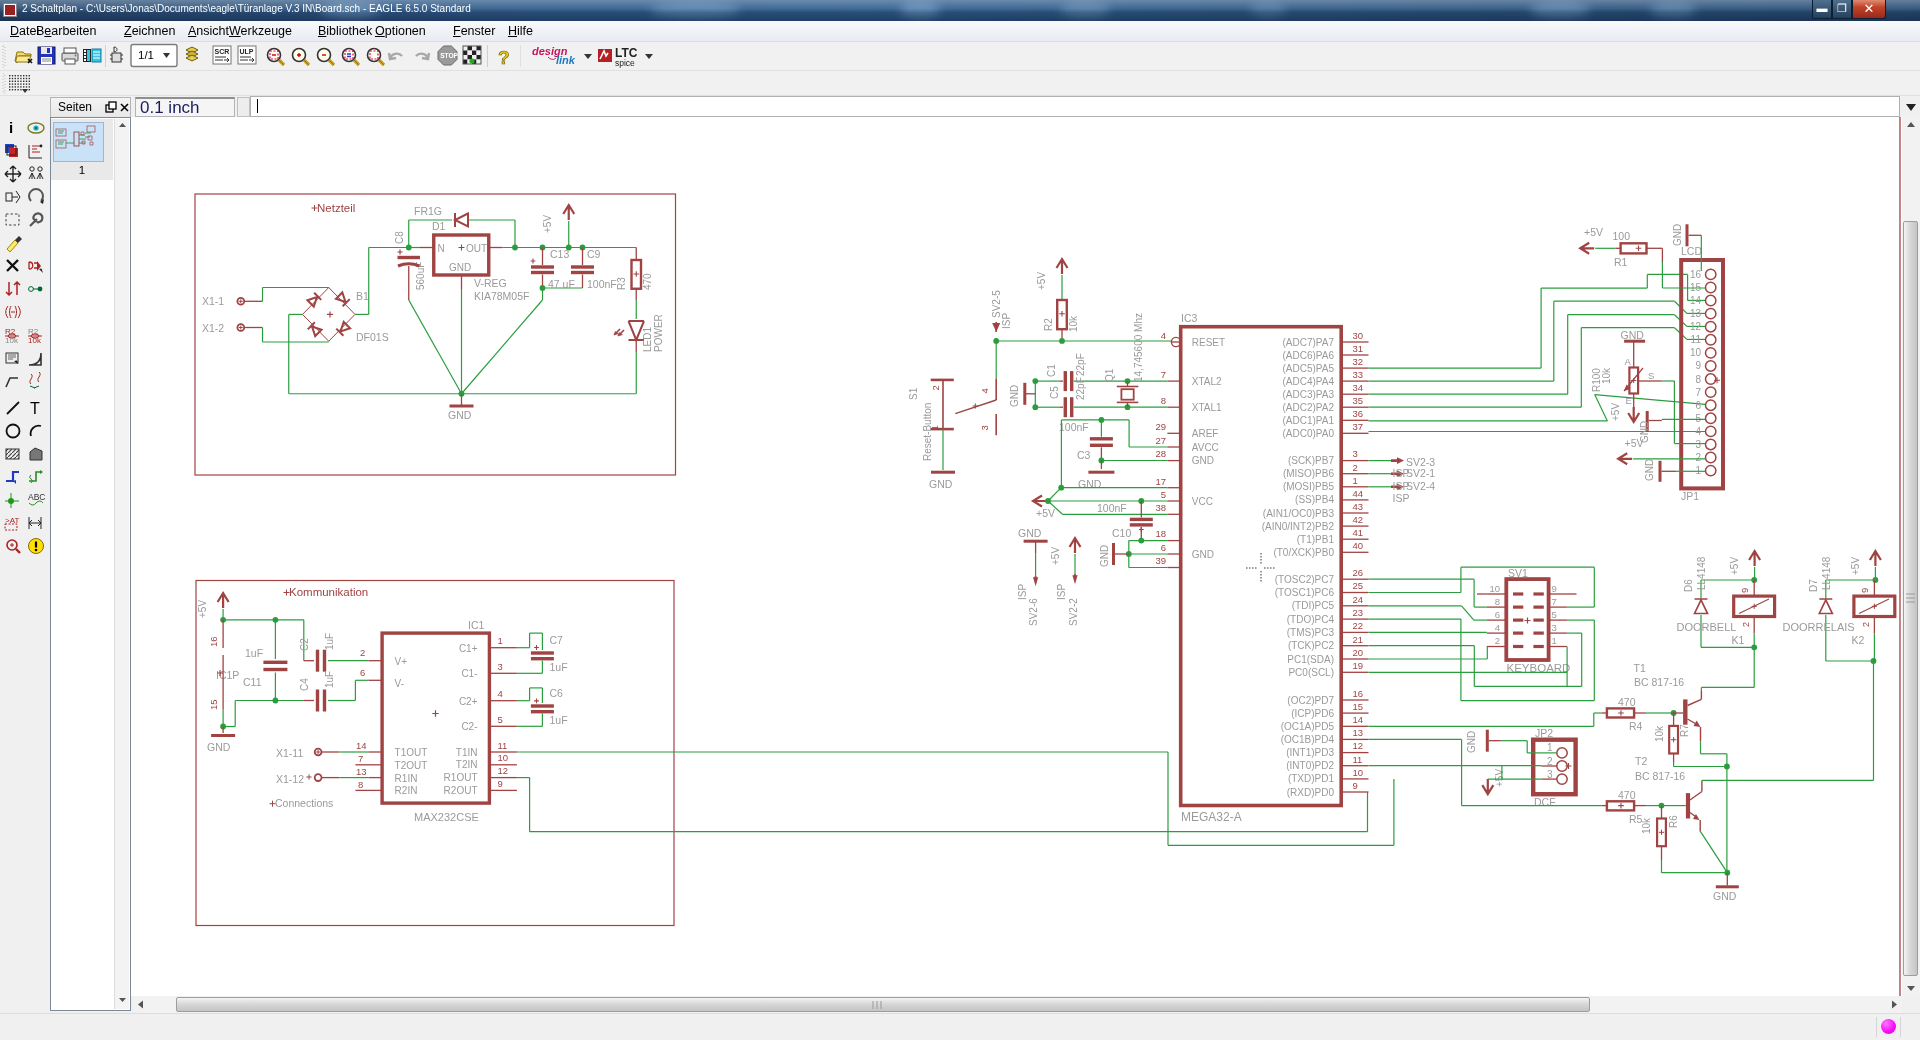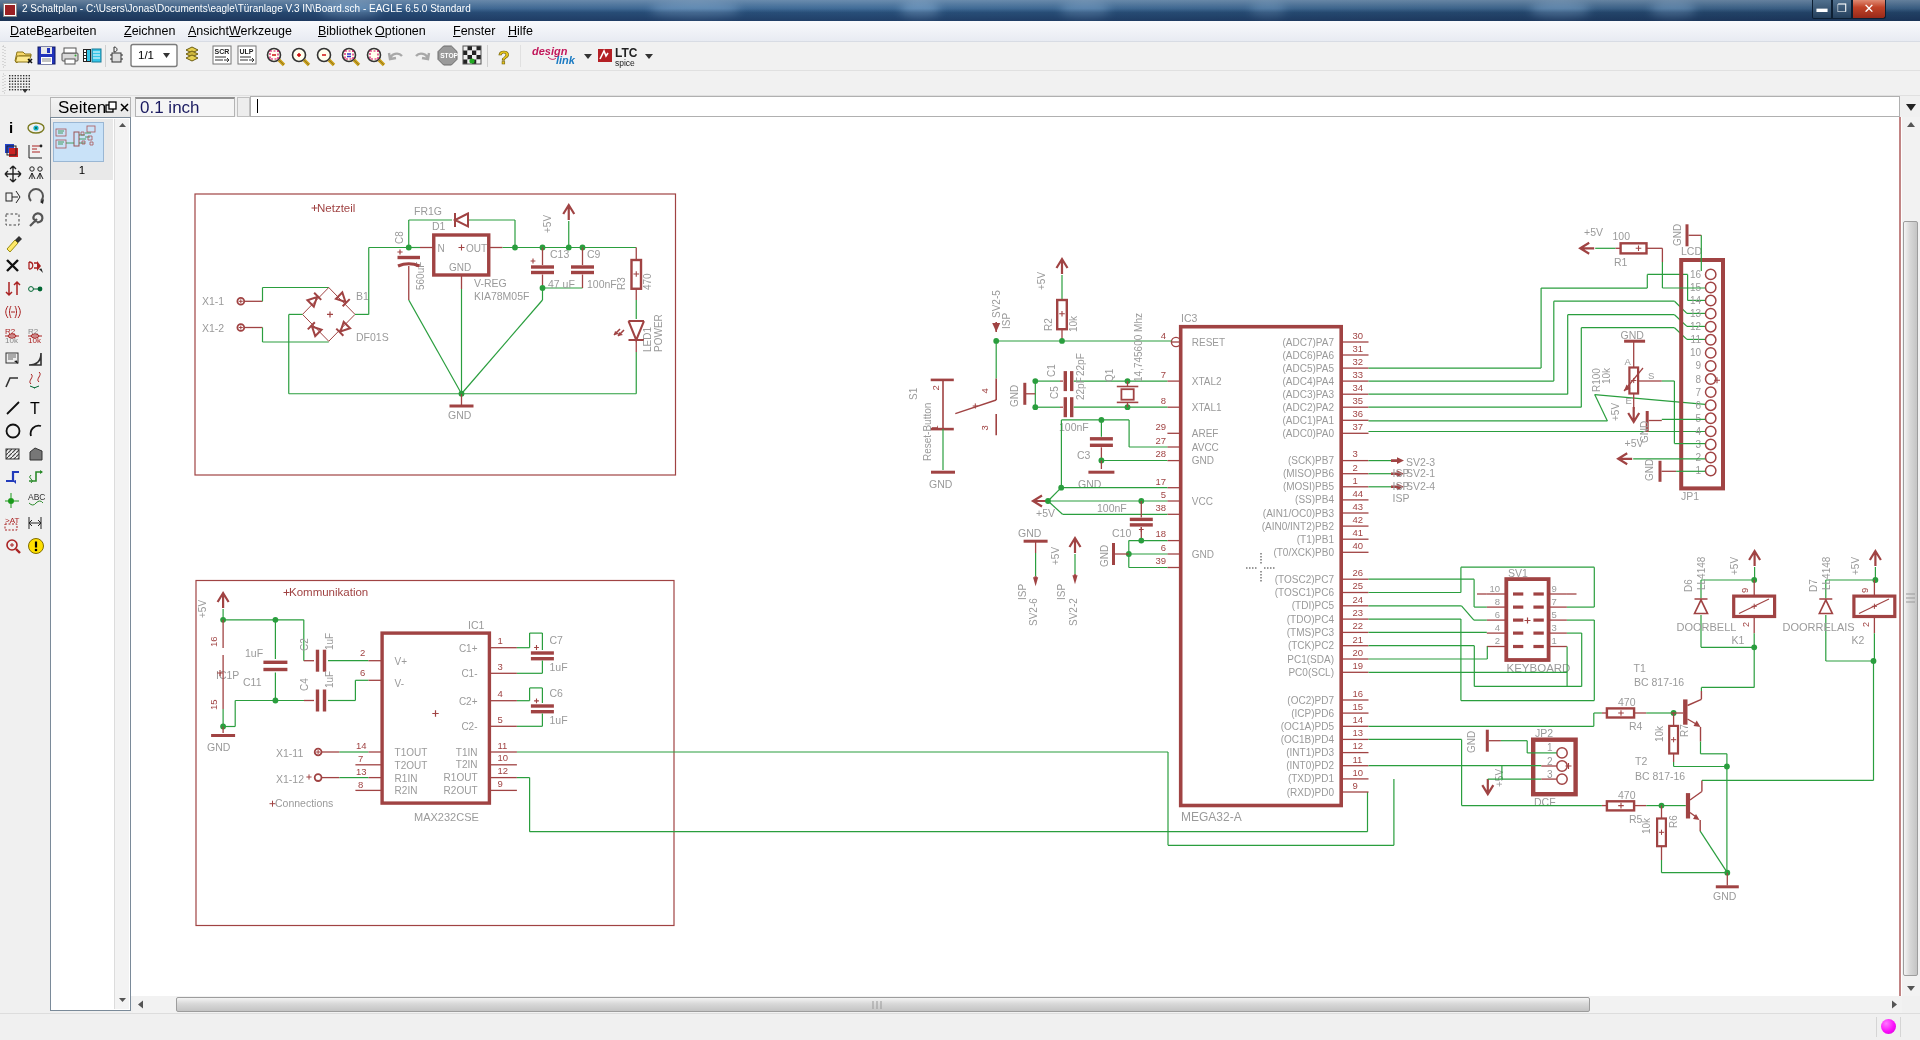--- a/index.html
+++ b/index.html
@@ -16,21 +16,21 @@
  font-size:11px;text-align:center;line-height:17px;
  }
 #bmin{left:1812px;width:20px;background:linear-gradient(180deg,#51708e,#243f5c);border-radius:0 0 0 2px}
 #bmax{left:1832px;width:20px;background:linear-gradient(180deg,#51708e,#243f5c)}
 #bclose{left:1852px;width:34px;background:linear-gradient(180deg,#e08a73,#c14328 40%,#98291a);border-radius:0 0 3px 0}
 #menubar{left:0;top:21px;width:1920px;height:21px;background:linear-gradient(180deg,#f8f9fc,#e8ebf2);border-bottom:1px solid #d8dce4}
 #menubar span{position:absolute;top:3px;font-size:12.5px;color:#000}
 #menubar u{text-decoration:underline}
 #toolbar1{left:0;top:42px;width:1920px;height:29px;background:#f1f1f1;border-bottom:1px solid #e0e0e0}
 #toolbar2{left:0;top:71px;width:1920px;height:25px;background:#f1f1f1;border-bottom:1px solid #e0e0e0}
-#seitenhdr{left:50px;top:97px;width:81px;height:34px;background:linear-gradient(180deg,#f4f4f4,#dfdfdf);border:1px solid #b4b4b4;font-size:17px;color:#000;padding-left:7px;line-height:19px}
+#seitenhdr{left:50px;top:97px;width:81px;height:34px;background:linear-gradient(180deg,#f4f4f4,#dfdfdf);border:1px solid #b4b4b4;font-size:12px;color:#000;padding-left:7px;line-height:19px}
 #coordbox{left:135px;top:97px;width:100px;height:20px;background:#f5f5f5;border:1px solid #b4b4b4;border-top:2px solid #8f8f8f;
  font-size:17px;color:#1a1a60;padding-left:4px;line-height:17px}
 #cmdsep{left:237px;top:97px;width:13px;height:20px;background:#ededed;border:1px solid #c0c0c0}
 #cmdbox{left:250px;top:96px;width:1650px;height:21px;background:#fff;border:1px solid #b0b0b0}
 #caret{left:257px;top:99px;width:1px;height:14px;background:#000}
 #palette{left:0;top:117px;width:50px;height:896px;background:#f0f0f0}
 #seitenpanel{left:50px;top:117px;width:81px;height:894px;background:#fff;border:1px solid #7a8a99}
 #thumb{left:53px;top:122px;width:51px;height:40px;background:#c9e2f8;border:1px solid #9ab7d4}
 #thumbsel{left:51px;top:119px;width:62px;height:61px;background:#e9e9e9}
 #page1label{left:51px;top:164px;width:62px;font-size:11.5px;text-align:center;color:#000}

